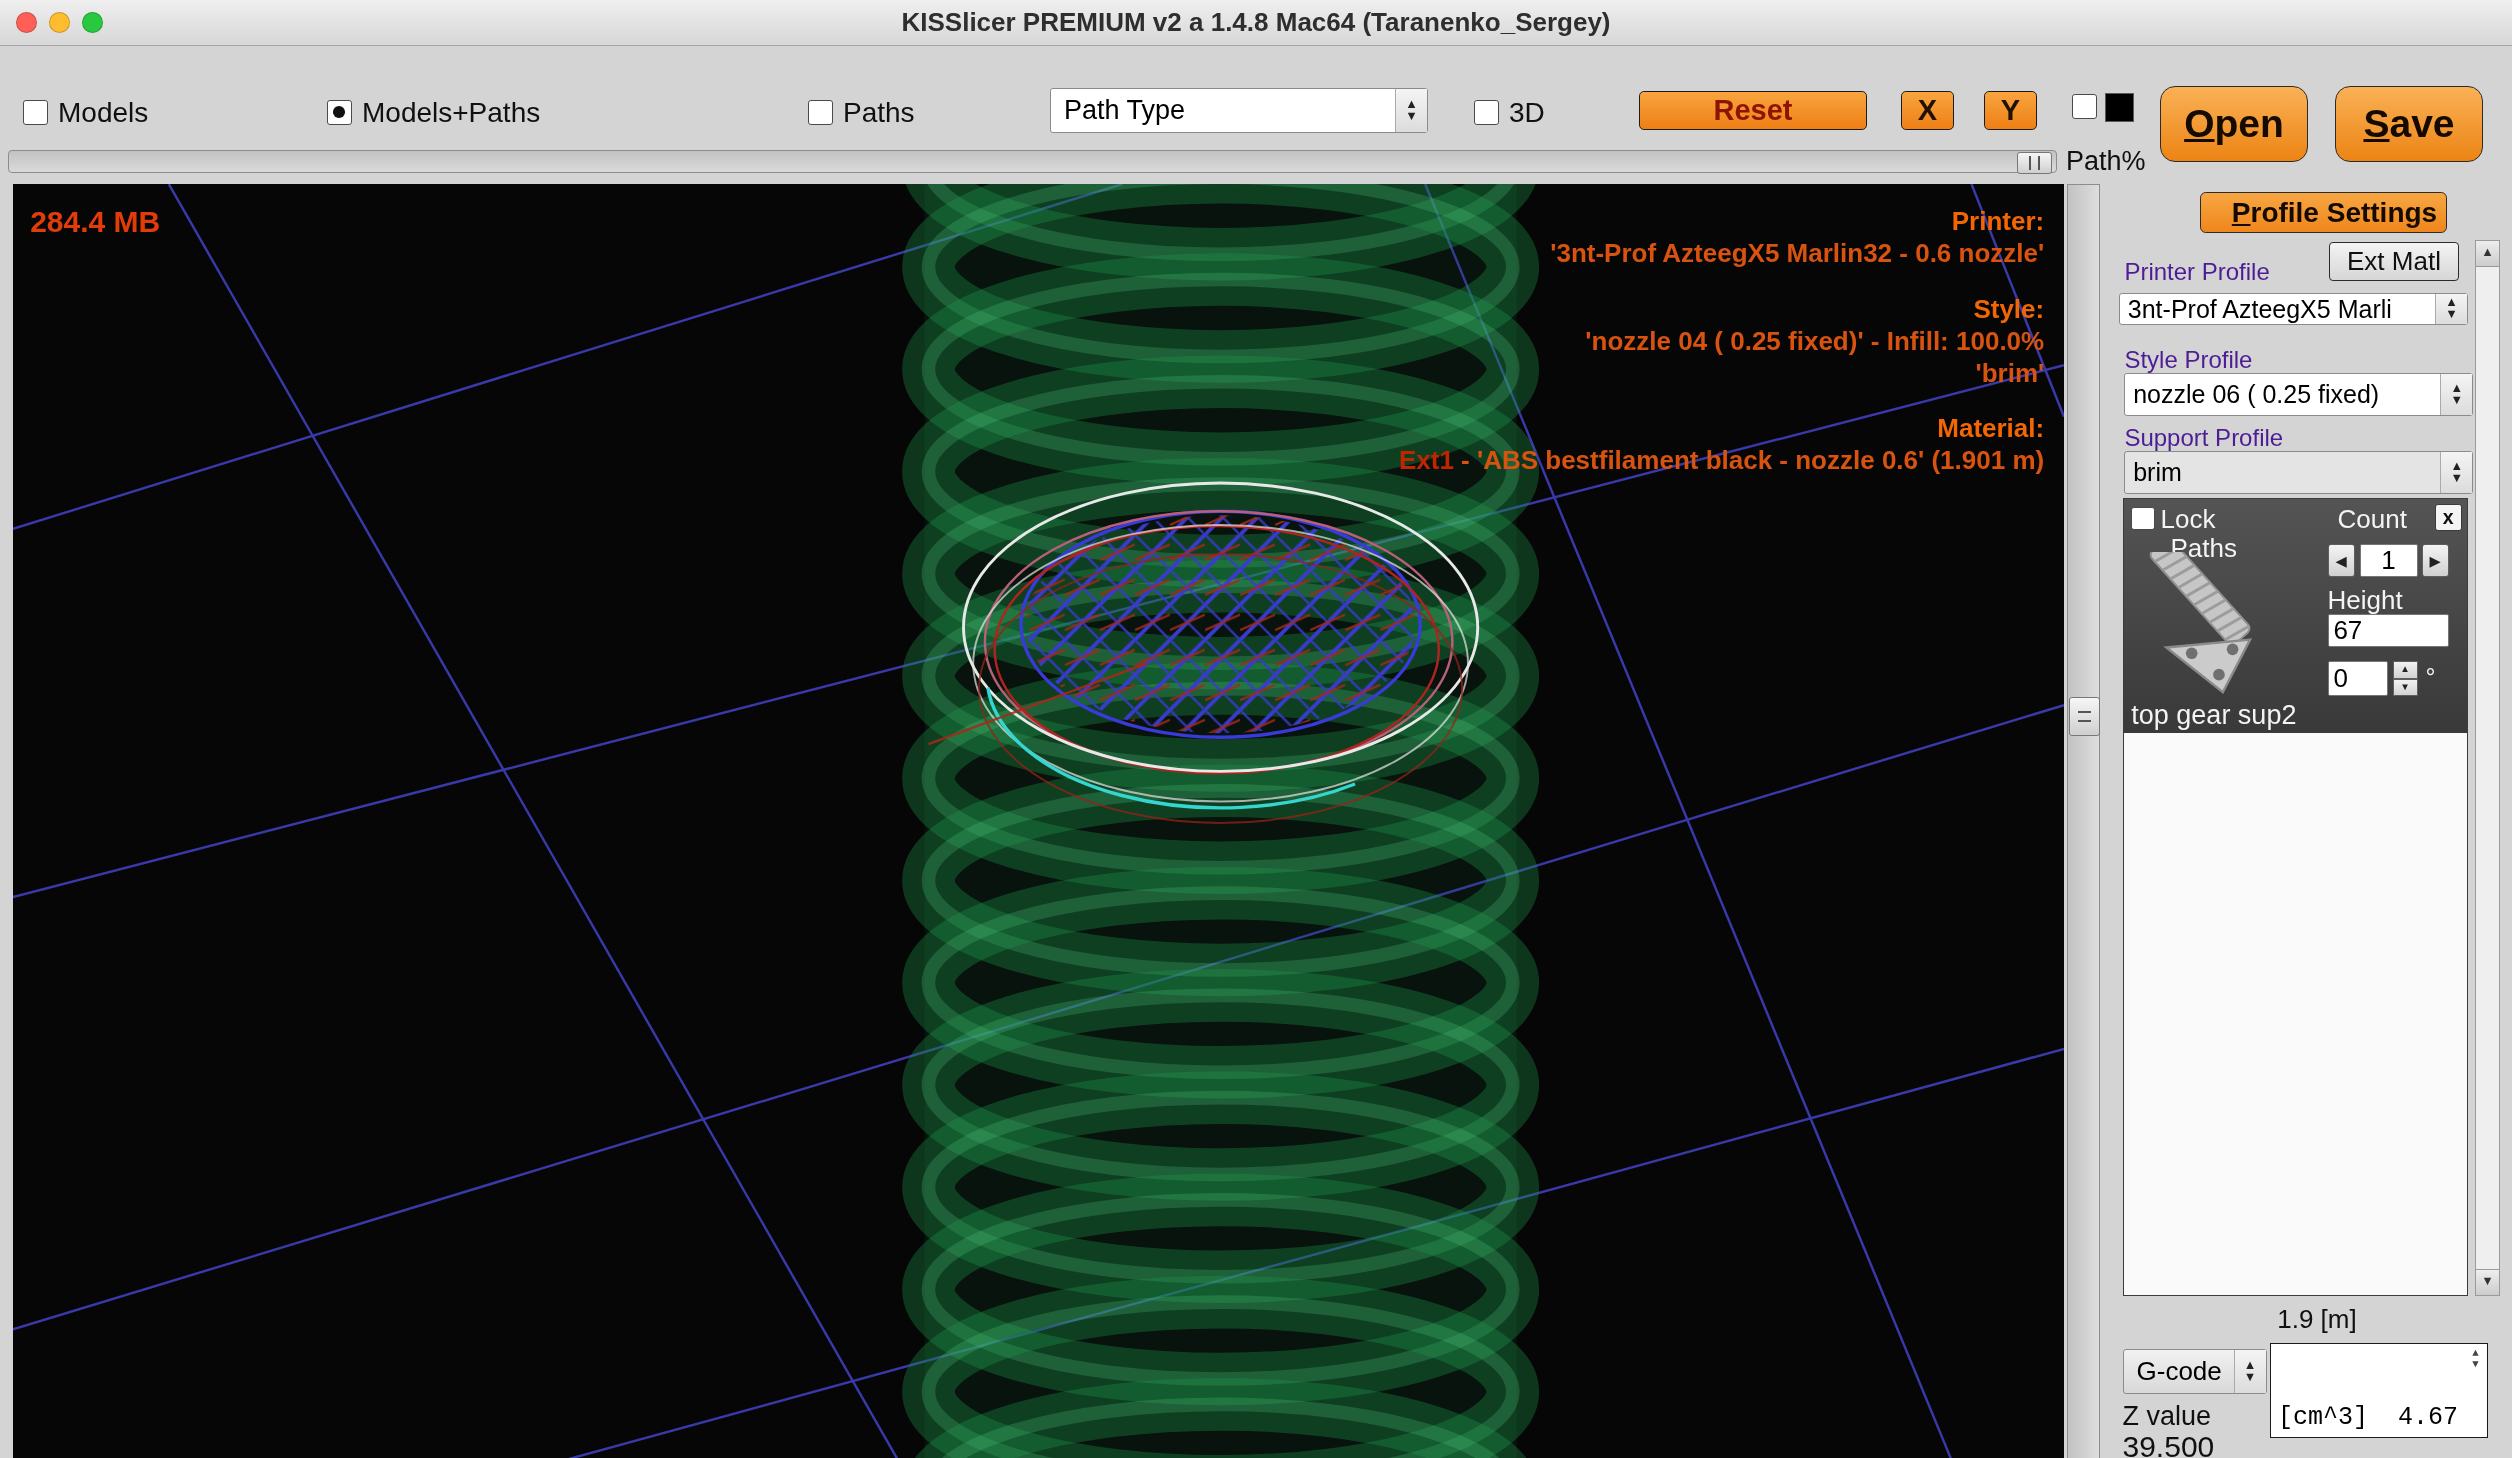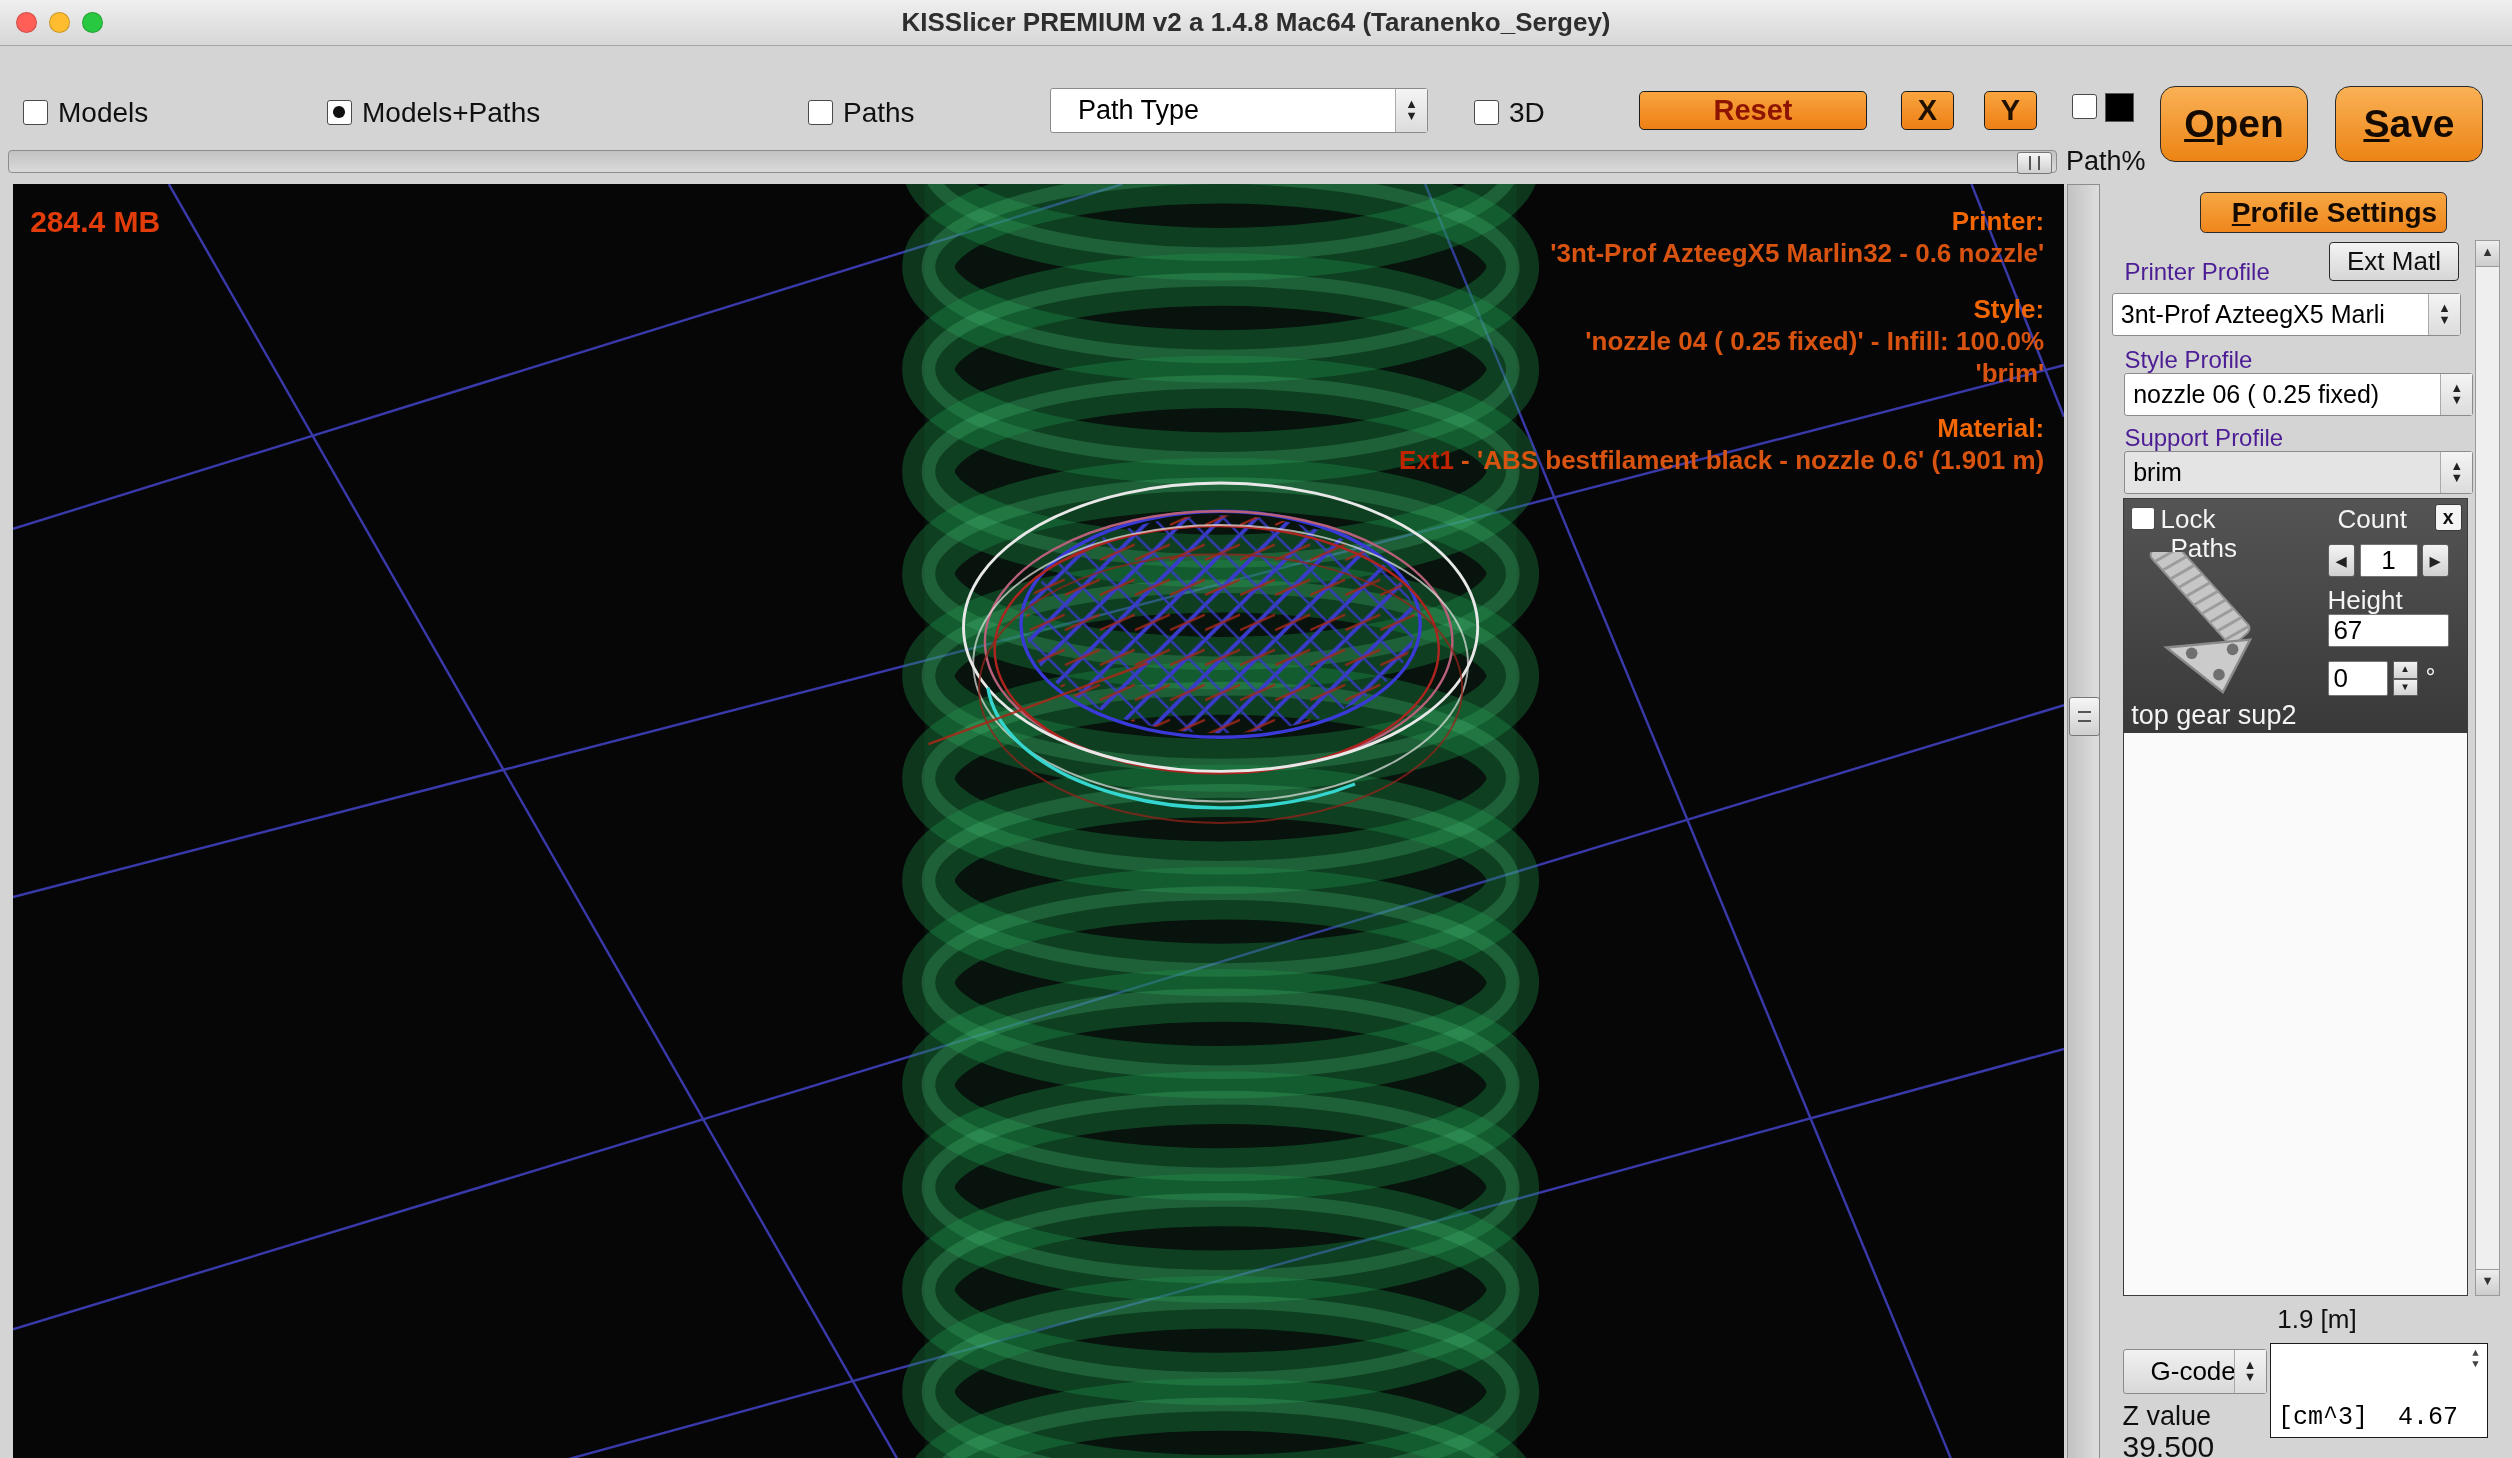--- a/index.html
+++ b/index.html
@@ -25,21 +25,21 @@
   .cb { position:absolute; width:25px; height:25px; background:#fff;
     border:1.9px solid #4a4a4a; border-radius:2.9px; box-sizing:border-box; }
   .cb .dot { position:absolute; left:4.9px; top:4.9px; width:11.7px; height:11.7px;
     background:#111; border-radius:50%; }
   .lbl { position:absolute; font-size:28px; color:#101010; white-space:nowrap; }
   .wlbl { position:absolute; font-size:26px; color:#f4f4f4; white-space:nowrap; }
 
   .combo { position:absolute; background:#fff; border:1.9px solid #8b8b8b;
     border-radius:2.9px; display:flex; align-items:center; box-sizing:border-box; }
   .combo.gray { background:linear-gradient(#f1f1f1,#d8d8d8); }
-  .combo-text { flex:1; font-size:27px; color:#000; padding-left:27px;
+  .combo-text { flex:1; font-size:27px; color:#000; padding-left:13px;
     white-space:nowrap; overflow:hidden; }
   .combo.small .combo-text { font-size:25px; padding-left:7.8px; }
   .combo-arrows { width:31px; display:flex; flex-direction:column; align-items:center;
     justify-content:center; border-left:1px solid #aaa; align-self:stretch;
     background:linear-gradient(#f4f4f4,#dcdcdc); }
   .combo-arrows i { font-style:normal; font-size:12.7px; line-height:11.7px; color:#222; }
 
   .btn { position:absolute; box-sizing:border-box; border:1.9px solid #1c1c1c;
     border-radius:4.9px; display:flex; align-items:center; justify-content:center;
     font-family:inherit; padding:0; }
@@ -265,21 +265,21 @@
       </div>
   </div>
 
   <div class="panel">
 
     <button class="profilebtn" style="left:97px;top:7.8px;width:247px;height:41px">Profile Settings</button>
 
     <span class="plabel" style="left:21.4px;top:74px">Printer Profile</span>
     <button class="graybtn" style="left:226px;top:58px;width:130px;height:39px">Ext Matl</button>
 
-    <div class="combo small" style="left:9px;top:109px;width:349px;height:43px">
+    <div class="combo small" style="left:16px;top:109px;width:349px;height:32px">
       <span class="combo-text">3nt-Prof AzteegX5 Marli</span>
       <span class="combo-arrows">
           <i>▲</i>
           <i>▼</i>
         </span>
     </div>
 
     <span class="plabel" style="left:21.4px;top:162px">Style Profile</span>
     <div class="combo small" style="left:21.4px;top:189px;width:349px;height:43px">
       <span class="combo-text">nozzle 06 ( 0.25 fixed)</span>

